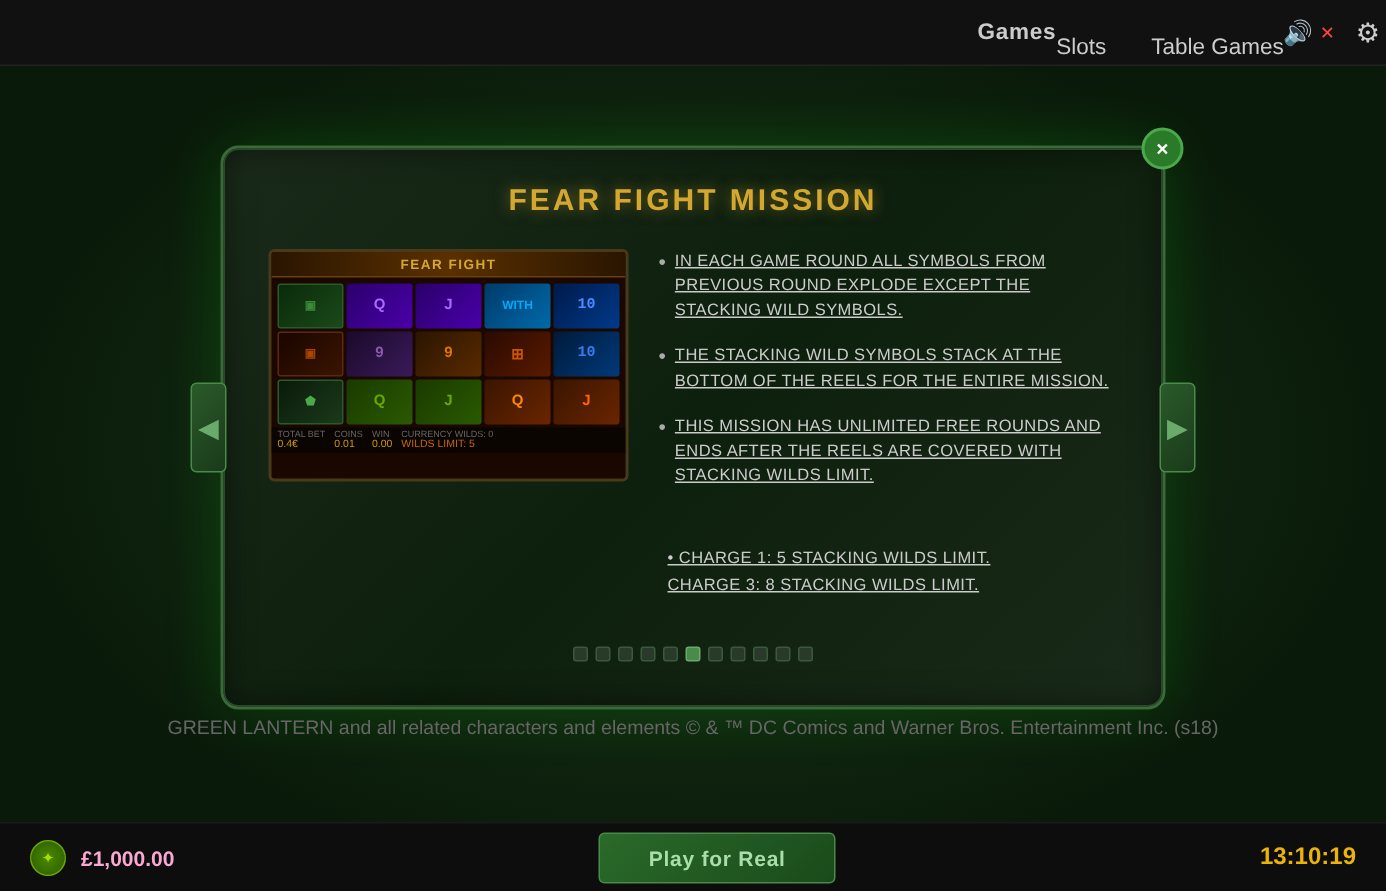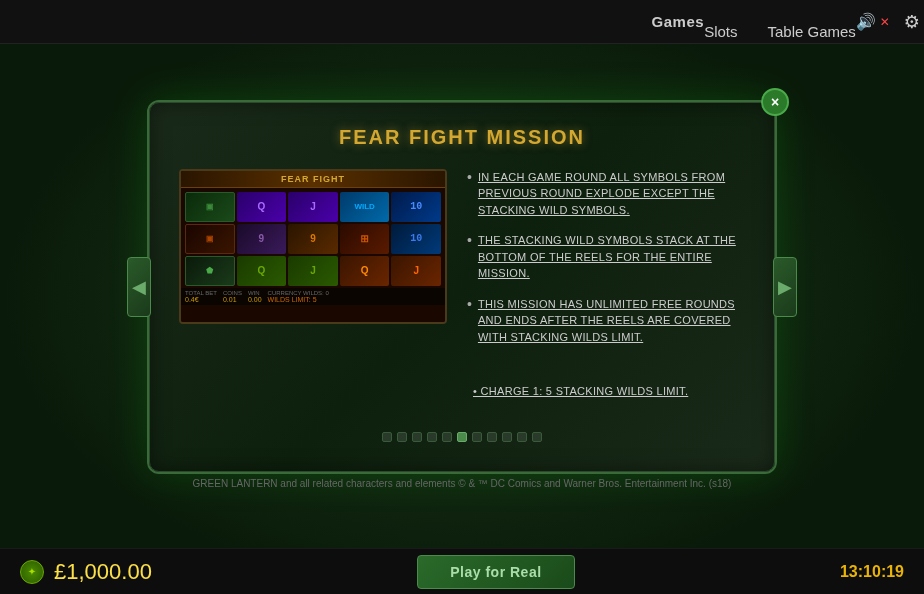--- a/index.html
+++ b/index.html
@@ -177,21 +177,21 @@
     }
 
     .modal-body {
       display: flex;
       gap: 20px;
     }
 
     
     .game-screenshot {
       flex-shrink: 0;
-      width: 268px;
+      width: 240px;
       height: 155px;
       background: linear-gradient(135deg, #1a0a00 0%, #3a1500 50%, #1a0a00 100%);
       border: 2px solid #4a3a1a;
       border-radius: 4px;
       overflow: hidden;
       position: relative;
     }
 
     .game-screenshot-inner {
       width: 100%;
@@ -298,21 +298,21 @@
     .page-dot.active {
       background: #4a8a4a;
       border-color: #6aaa6a;
     }
 
     
     .copyright-bar {
       position: relative;
       z-index: 5;
       text-align: right;
-      font-size: 10px;
+      font-size: 13px;
       color: #666;
       padding: 4px 0;
       background: transparent;
     }
 
     
     .bottom-bar {
       position: absolute;
       bottom: 0;
       left: 0;
@@ -340,23 +340,23 @@
       border-radius: 50%;
       display: flex;
       align-items: center;
       justify-content: center;
       font-size: 10px;
       color: #aadd00;
       border: 1px solid #6aaa00;
     }
 
     .balance-amount {
-      color: #fde047;
-      font-size: 22px;
-      font-weight: normal;
+      color: #f9a8d4;
+      font-size: 14px;
+      font-weight: bold;
     }
 
     .play-btn {
       background: linear-gradient(135deg, #2a6a2a, #1a4a1a);
       color: #aaddaa;
       border: 1px solid #4a8a4a;
       padding: 8px 32px;
       border-radius: 4px;
       font-size: 14px;
       font-weight: bold;
@@ -412,21 +412,21 @@
         <div class="game-screenshot">
           <div class="game-screenshot-inner">
             <div class="ff-title-bar">FEAR FIGHT</div>
 
             <div style="display:grid; grid-template-columns: repeat(5,1fr); gap:2px; padding:4px 4px 2px 4px;">
               <div class="slot-cell char" style="background:linear-gradient(135deg,#0a2a0a,#1a4a1a); border:1px solid #2a5a2a;">
                 <span style="color:#3a8a3a; font-size:8px;">▣</span>
               </div>
               <div class="slot-cell purple">Q</div>
               <div class="slot-cell purple">J</div>
-              <div class="slot-cell wild">WILD</div>
+              <div class="slot-cell wild">WITH</div>
               <div class="slot-cell blue">10</div>
 
               <div class="slot-cell char" style="background:linear-gradient(135deg,#1a0500,#3a1500); border:1px solid #5a2a10;">
                 <span style="color:#aa4400; font-size:8px;">▣</span>
               </div>
               <div class="slot-cell dark" style="background:linear-gradient(135deg,#1a0a2a,#3a1a5a); color:#8a5aaa;">9</div>
               <div class="slot-cell orange" style="background:linear-gradient(135deg,#2a1500,#5a2a00); color:#dd7700;">9</div>
               <div class="slot-cell orange" style="background:linear-gradient(135deg,#2a0a00,#5a1a00); color:#cc5500;">⊞</div>
               <div class="slot-cell blue" style="background:linear-gradient(135deg,#001a3a,#003a7a); color:#3a7aee;">10</div>
 
@@ -470,20 +470,21 @@
             <span class="bullet-text">THE STACKING WILD SYMBOLS STACK AT THE BOTTOM OF THE REELS FOR THE ENTIRE MISSION.</span>
           </div>
           <div class="mission-bullet">
             <span class="bullet-dot">•</span>
             <span class="bullet-text">THIS MISSION HAS UNLIMITED FREE ROUNDS AND ENDS AFTER THE REELS ARE COVERED WITH STACKING WILDS LIMIT.</span>
           </div>
           <div class="mission-bullet">
             <span class="bullet-dot"></span>
             <div style="display:flex; flex-direction:column; gap:2px;margin-top:24px;">
               <span class="bullet-text">• CHARGE 1: 5 STACKING WILDS LIMIT.</span>
+              <span class="bullet-text">CHARGE 3: 8 STACKING WILDS LIMIT.</span>
             </div>
           </div>
         </div>
       </div>
 
       <div class="pagination">
         <div class="page-dot"></div>
         <div class="page-dot"></div>
         <div class="page-dot"></div>
         <div class="page-dot"></div>

